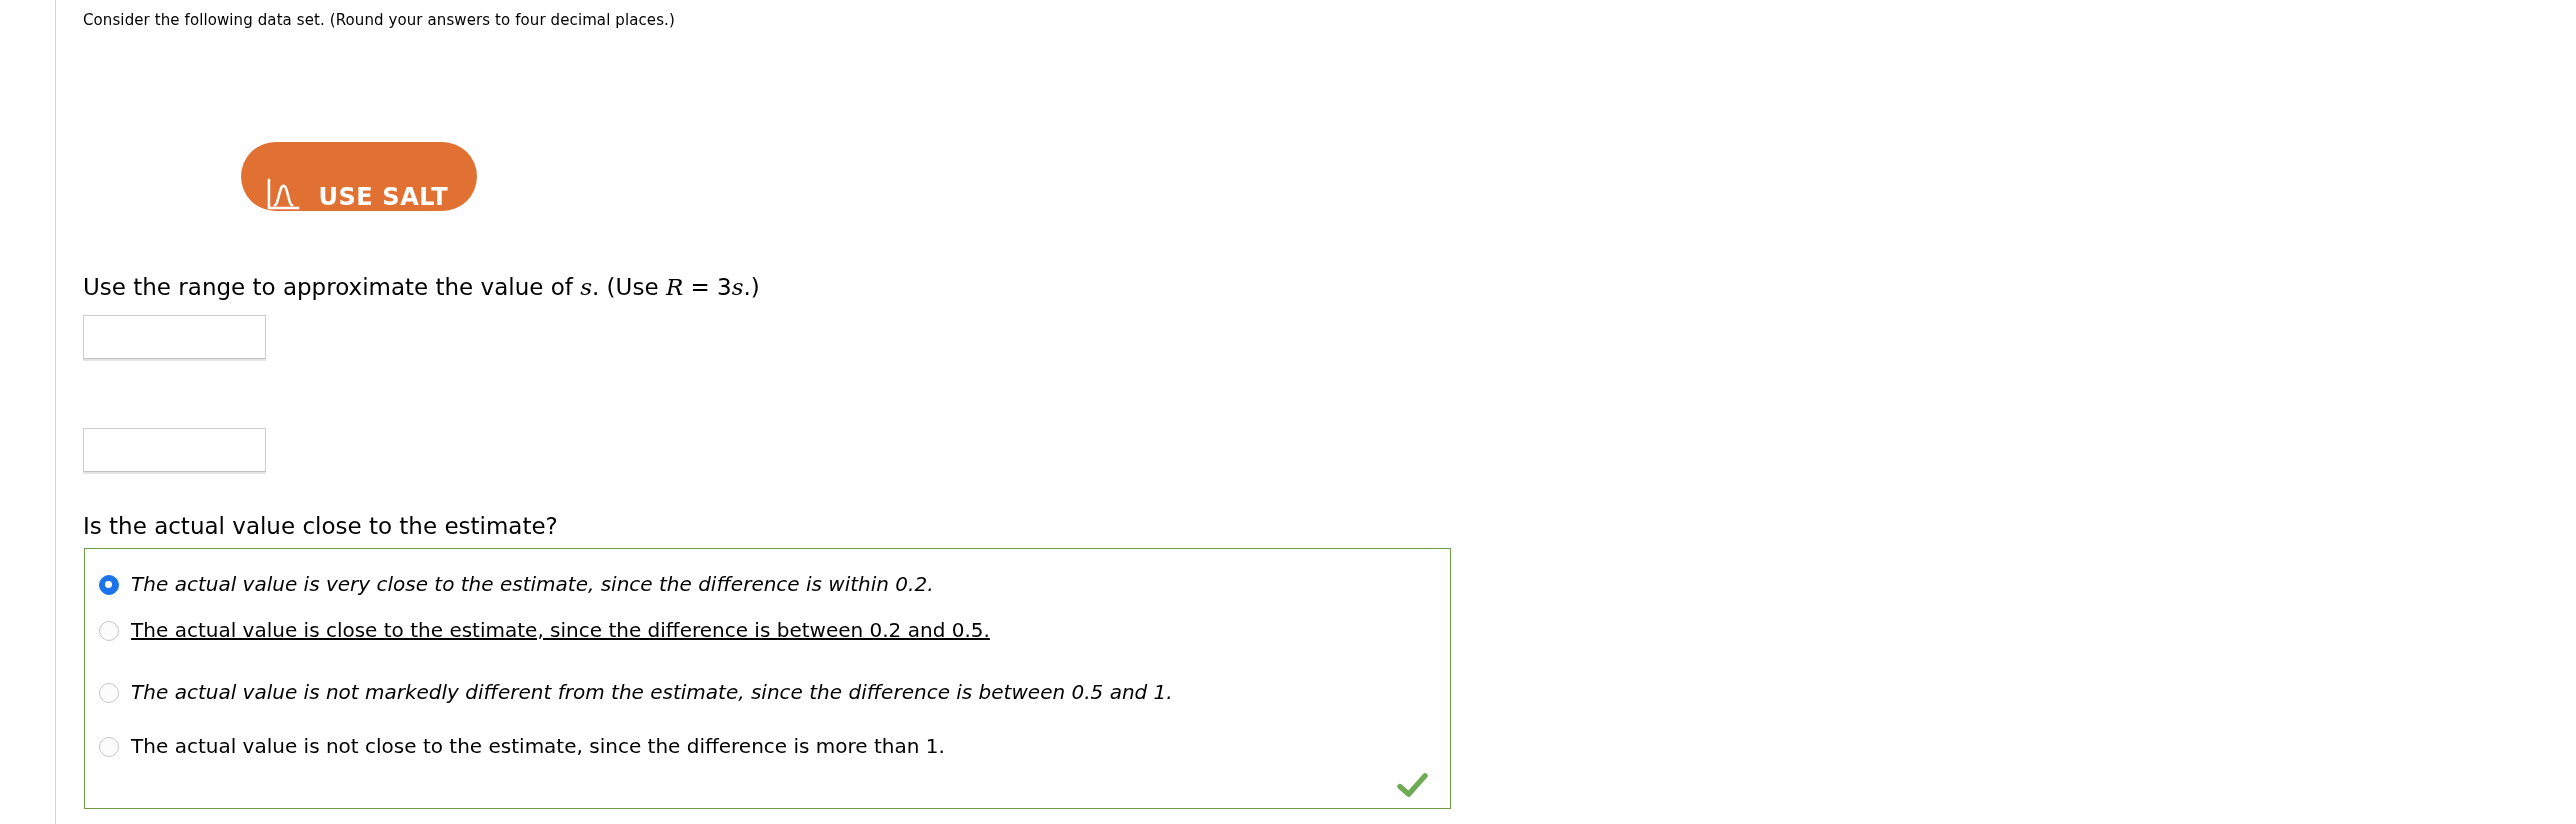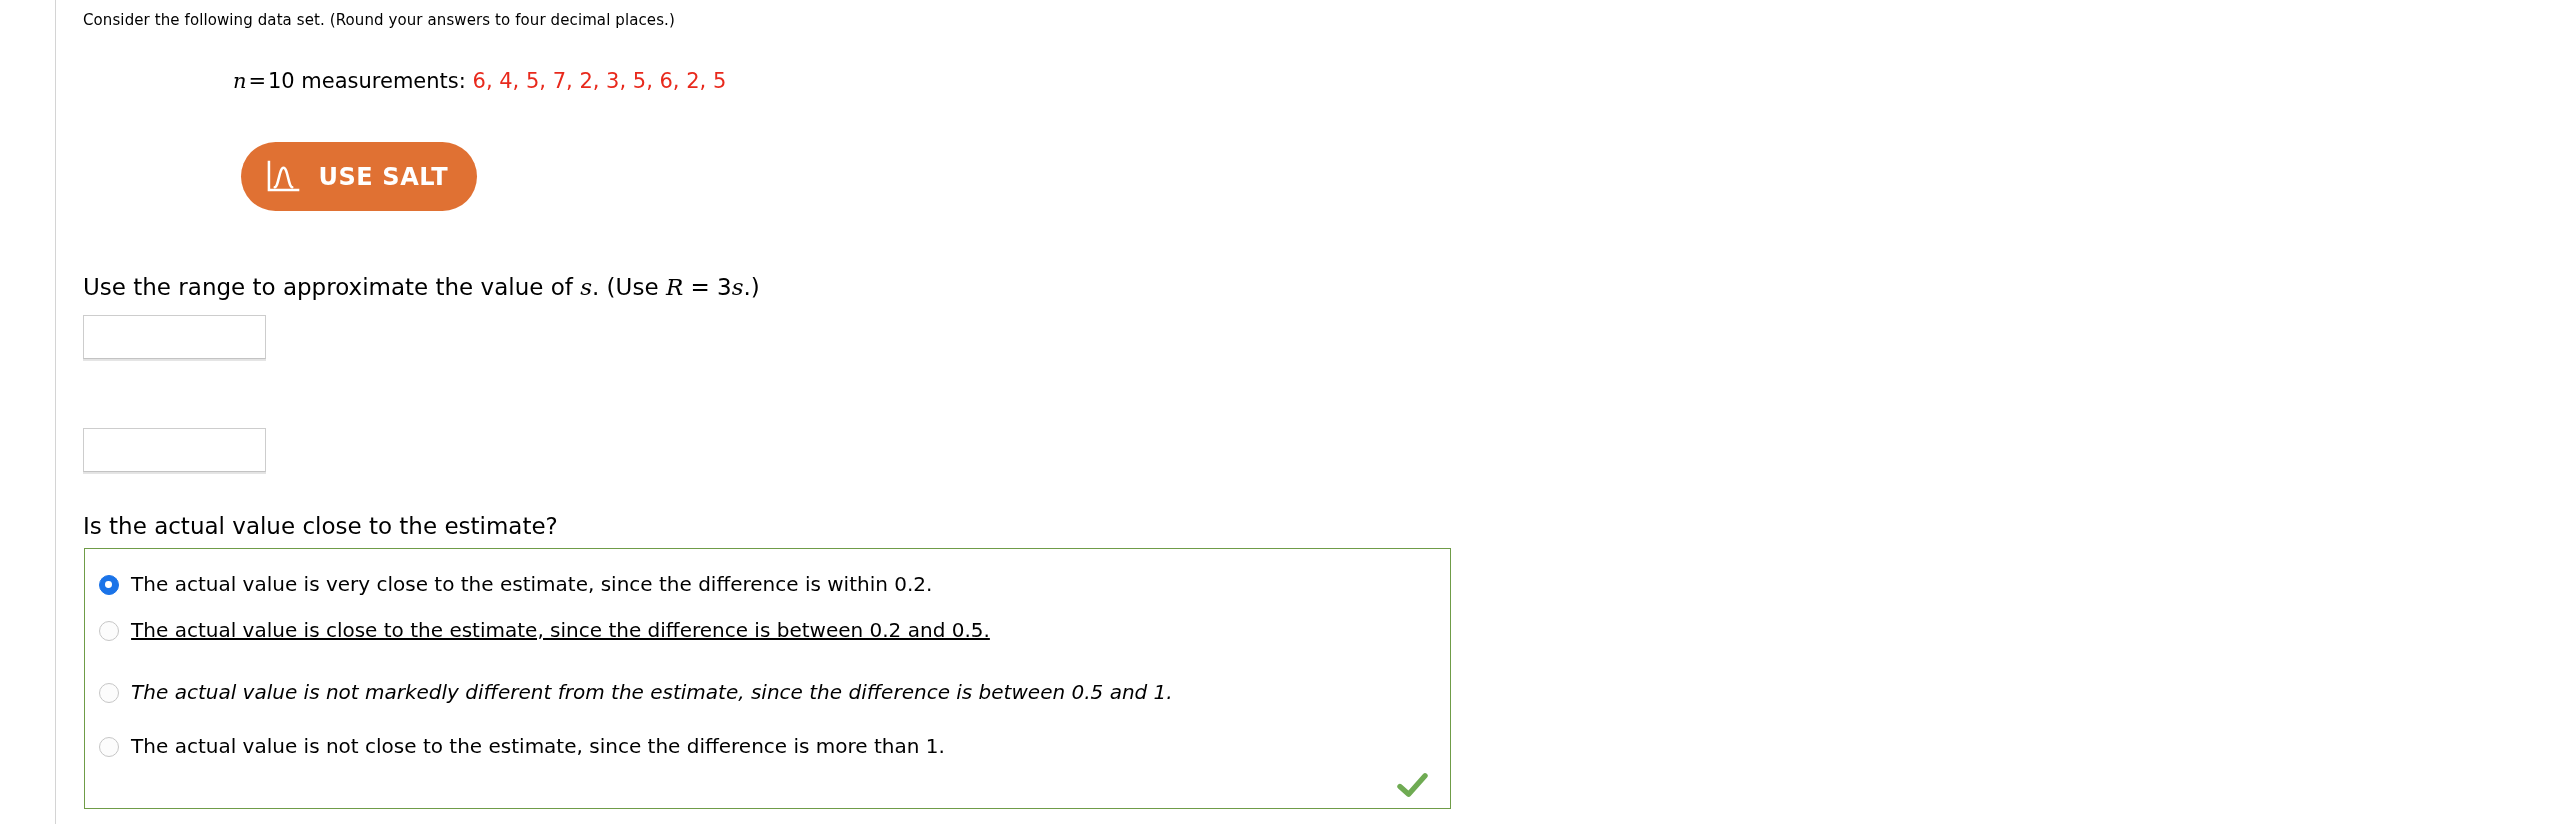--- a/index.html
+++ b/index.html
@@ -67,21 +67,21 @@
     position: absolute;
     left: 158px;
     top: 142px;
     height: 69px;
     padding: 0 29px 0 25px;
     border: none;
     border-radius: 35px;
     background: #e07133;
     color: #ffffff;
     display: flex;
-    align-items: center;
+    align-items: flex-end;
     gap: 17.4px;
     cursor: pointer;
     font-family: "DejaVu Sans", "Liberation Sans", sans-serif;
     font-size: 24px;
     font-weight: bold;
     letter-spacing: 0.6px;
   }
   .salt-icon {
     width: 35px;
     height: 33px;
@@ -138,21 +138,21 @@
   }
   .option-row {
     position: absolute;
     left: 13.5px;
     display: flex;
     align-items: center;
     gap: 12.6px;
     height: 29px;
     cursor: pointer;
   }
-  .option-row:nth-of-type(1) { top: 21px; }
+  .option-row:nth-of-type(1) { top: 21px; font-style: italic; }
   .option-row:nth-of-type(2) { top: 67px; text-decoration: underline; }
   .option-row:nth-of-type(3) { top: 129px; font-style: italic; }
   .option-row:nth-of-type(4) { top: 183px; }
 
   .radio {
     width: 20px;
     height: 20px;
     flex: 0 0 auto;
     border-radius: 50%;
     box-sizing: border-box;
@@ -192,24 +192,20 @@
 </style>
 </head>
 <body>
 
 <div class="left-rule"></div>
 
 <div class="content">
 
   <div class="prompt-line">Consider the following data set. (Round your answers to four decimal places.)</div>
 
-  <div class="measure-line">
-    <span class="var-n">n</span><span class="eq">=</span><span>10 measurements:</span>
-    <span class="data-values">6, 4, 5, 7, 2, 3, 5, 6, 2, 5</span>
-  </div>
 
   <button class="salt-btn">
     <svg class="salt-icon" viewBox="0 0 36 34">
       <path d="M3 2 L3 31 L33 31" fill="none" stroke="#ffffff" stroke-width="2.6" stroke-linecap="square"></path>
       <path d="M9 28 C13 28 13.5 8 18 8 C22.5 8 23 28 27 28" fill="none" stroke="#ffffff" stroke-width="2.6" stroke-linecap="round"></path>
     </svg>
     <span class="salt-label">USE SALT</span>
   </button>
 
   <div class="q-label q1">

